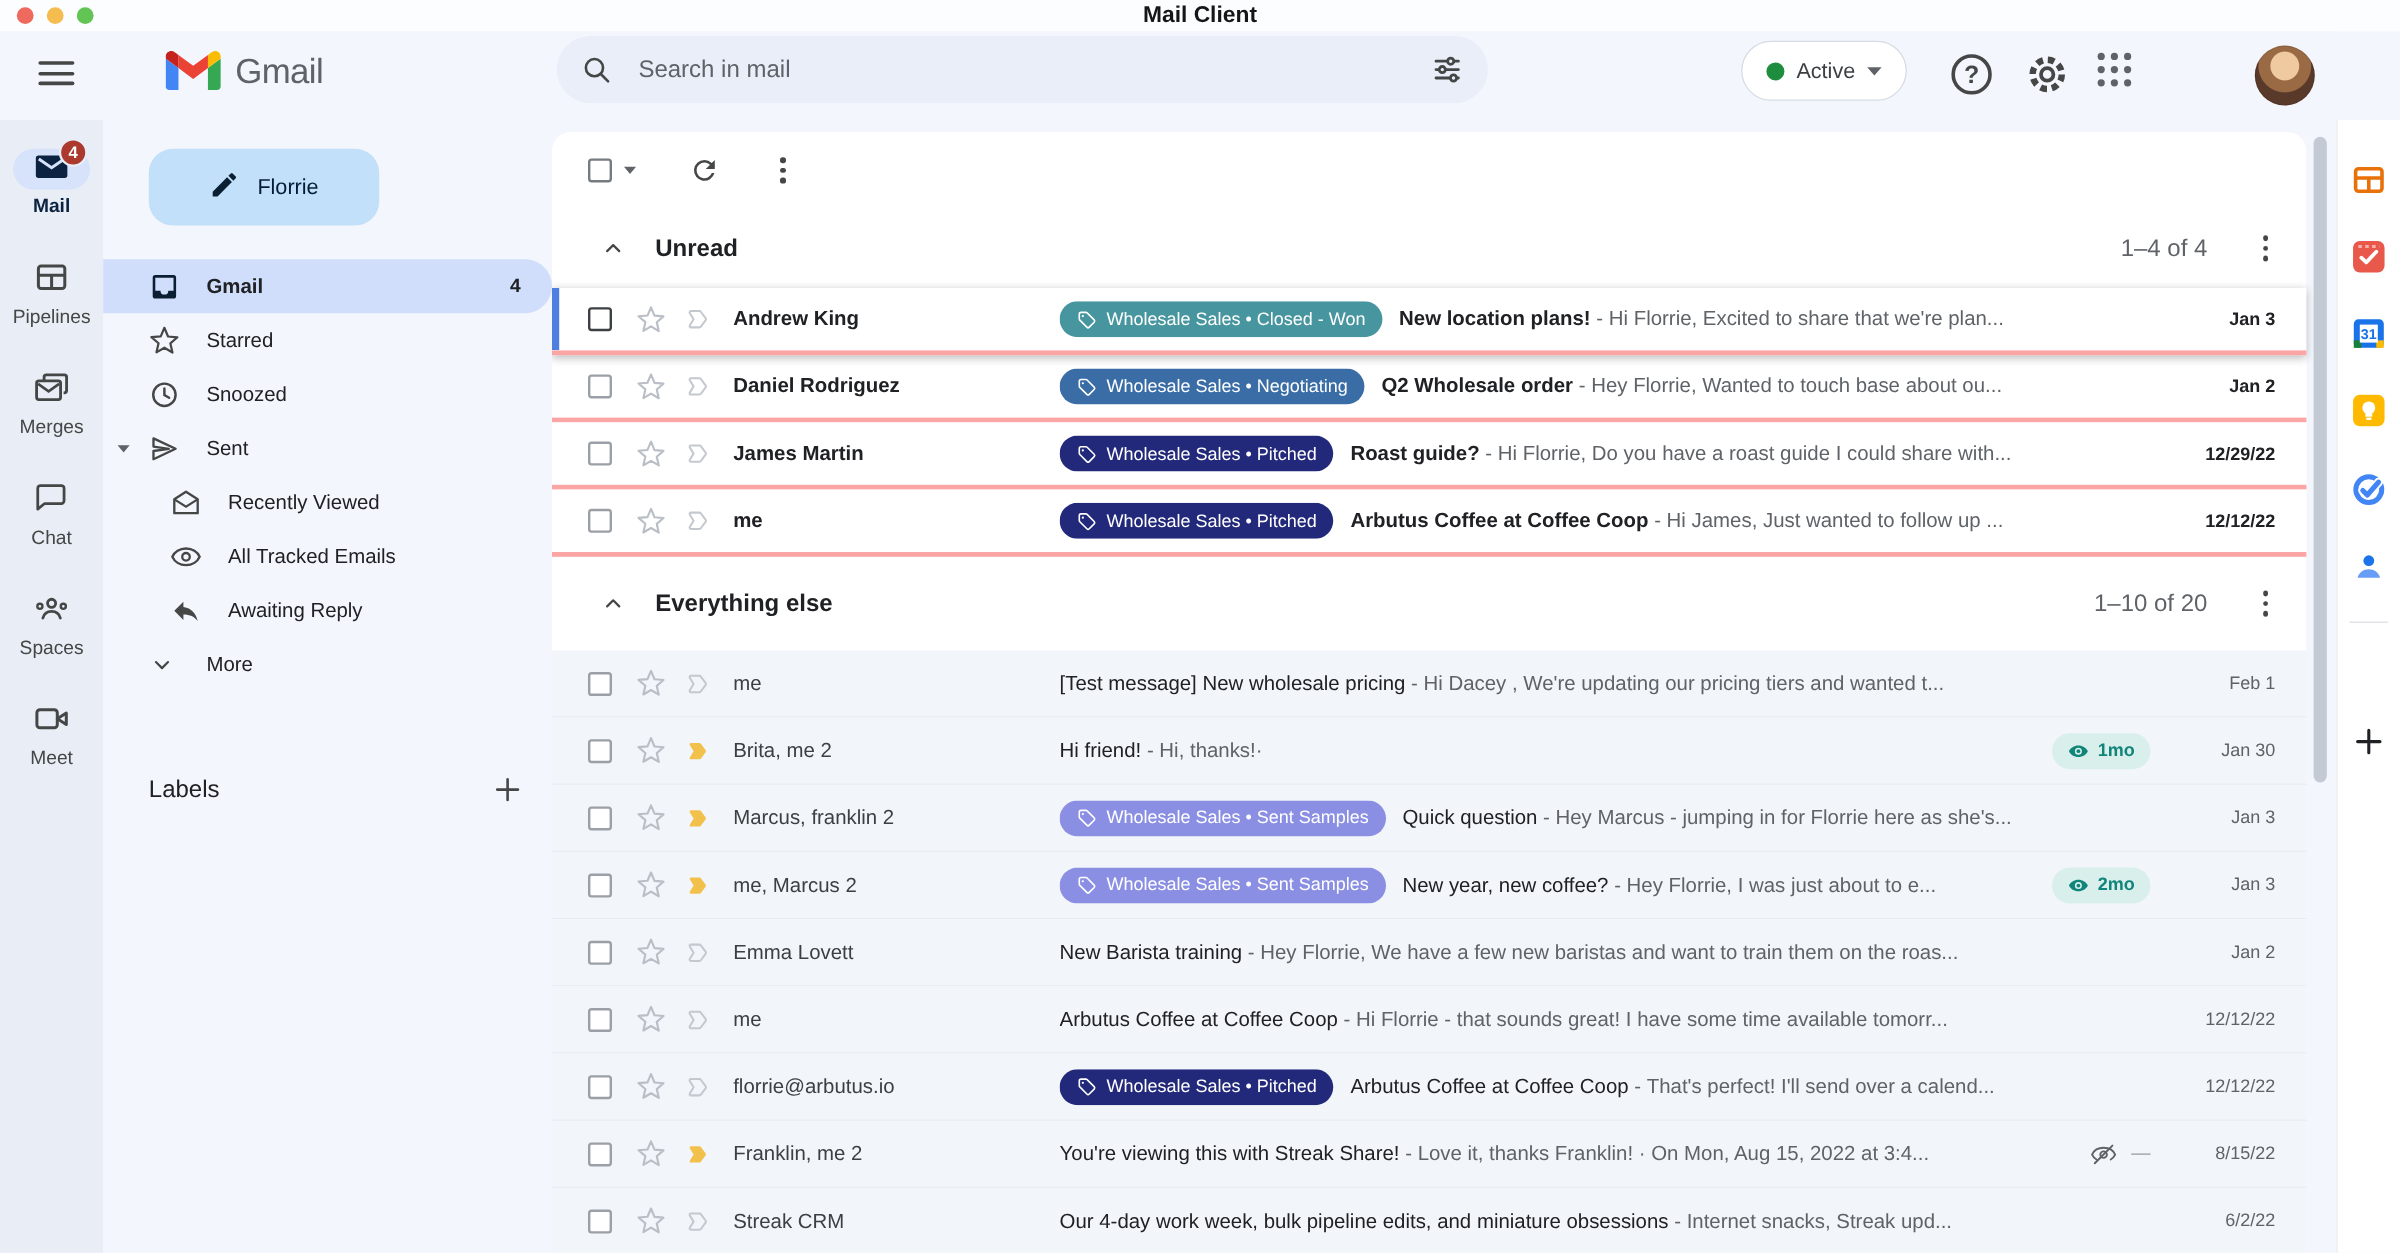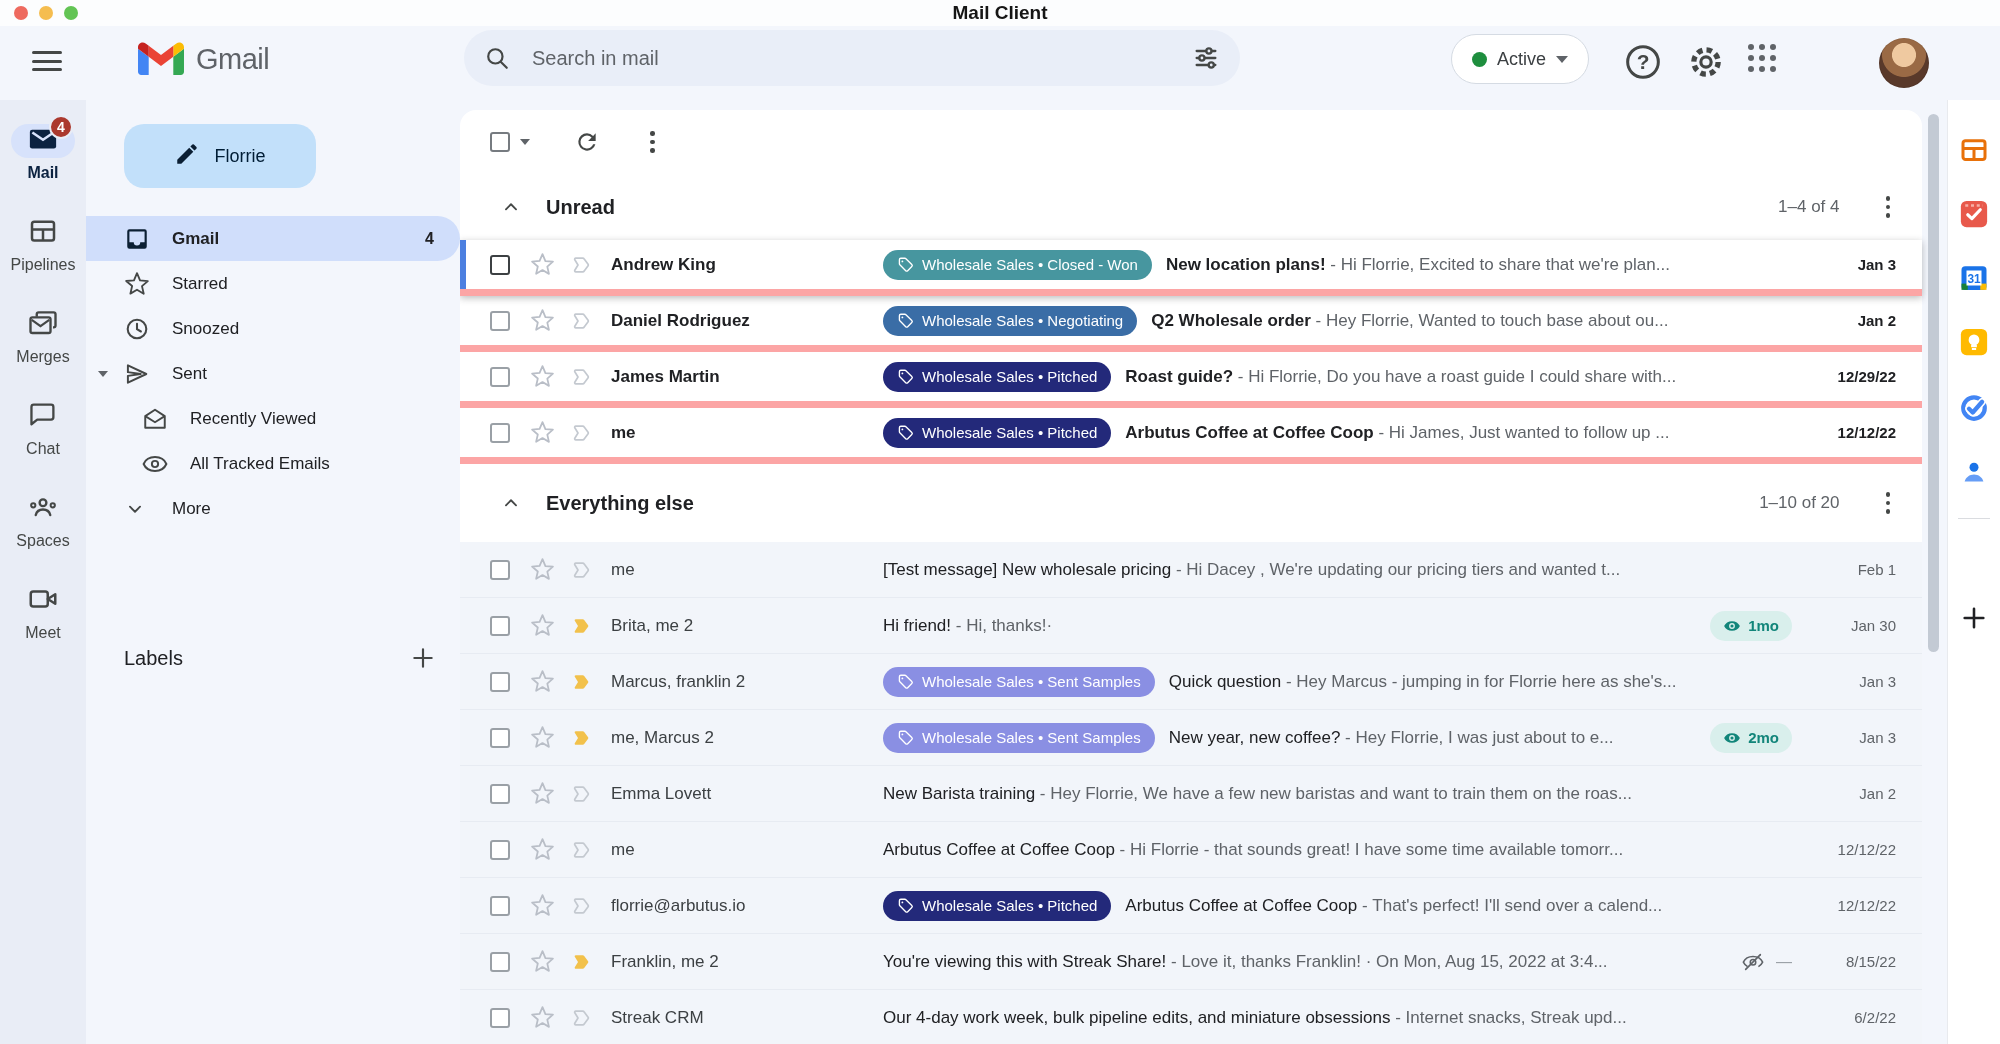--- a/index.html
+++ b/index.html
@@ -64,23 +64,23 @@
   .card{position:absolute;left:460px;top:110px;width:1462px;height:960px;background:#fff;border-radius:16px 16px 0 0;z-index:4;}
   .toolbar{height:64px;display:flex;align-items:center;padding-left:30px;}
   .cbx{width:20px;height:20px;border:2px solid #767b80;border-radius:3px;box-sizing:border-box;cursor:pointer;background:#fff;}
   .toolbar .caret-down{border-left-width:5px;border-right-width:5px;border-top-width:6px;margin-left:10px;cursor:pointer;}
   .tool-icon{color:#444746;margin-left:44px;cursor:pointer;display:flex;}
   .dots{display:flex;flex-direction:column;gap:4px;cursor:pointer;padding:2px 6px;}
   .dots i{width:4.5px;height:4.5px;border-radius:50%;background:#444746;}
   .section-header{display:flex;align-items:center;padding:0 26px 0 40px;height:66px;}
   .section-chevron{color:#444746;display:flex;cursor:pointer;}
   .section-title{font-size:20px;font-weight:bold;color:#202124;margin-left:24px;}
-  .section-range{margin-left:auto;font-size:17px;color:#5f6368;margin-right:40px;}
+  .section-range{margin-left:auto;font-size:20px;color:#5f6368;margin-right:40px;}
   .row{display:flex;align-items:center;height:56px;padding:0 26px 0 30px;box-sizing:border-box;position:relative;}
-  .row.unread{background:#fff;border-bottom:7px solid #fca5a5;}
+  .row.unread{background:#fff;border-bottom:4px solid #fca5a5;}
   .row.read{background:#f2f5fa;border-bottom:1px solid #e7ebf2;}
   .row.focused{box-shadow:inset 6px 0 0 #4c7fe0, 0 2px 7px rgba(32,33,36,.3);z-index:3;}
   .row .cbx{width:20px;height:20px;border-color:#9aa0a6;flex-shrink:0;}
   .row.focused .cbx{border-color:#3c4043;}
   .row-star{color:#b9bec7;margin-left:20px;flex-shrink:0;display:flex;cursor:pointer;}
   .row-marker{margin-left:16px;flex-shrink:0;display:flex;}
   .sender{width:272px;margin-left:16px;font-size:17px;color:#3c4043;white-space:nowrap;overflow:hidden;flex-shrink:0;}
   .row.unread .sender{font-weight:bold;color:#202124;}
   .mid{flex:1;min-width:0;display:flex;align-items:center;white-space:nowrap;overflow:hidden;font-size:17px;color:#5f6368;text-align:center;}
   .badge{height:30px;border-radius:15px;display:inline-flex;align-items:center;gap:8px;padding:0 14px;color:#fff;font-size:15px;margin-right:14px;flex-shrink:0;cursor:pointer;}
@@ -312,20 +312,30 @@
 
     <span class="nav-icon" style="color:#444746">
           <svg width="26" height="26" viewBox="0 0 24 24">
             <path d="M12 5.6C7.2 5.6 3.1 8.3 1.5 12c1.6 3.7 5.7 6.4 10.5 6.4S20.9 15.7 22.5 12C20.9 8.3 16.8 5.6 12 5.6z" fill="none" stroke="currentColor" stroke-width="1.8"></path>
             <circle cx="12" cy="12" r="2.9" fill="none" stroke="currentColor" stroke-width="1.8"></circle>
           </svg>
         </span>
     <span class="nav-label">All Tracked Emails</span>
 
   </div>
+  <div class="nav-item   indent">
+
+    <span class="nav-icon" style="color:#444746">
+          <svg width="26" height="26" viewBox="0 0 24 24">
+            <path d="M10 9V5l-7 7 7 7v-4.1c5 0 8.5 1.6 11 5.1-1-5-4-10-11-11z" fill="currentColor"></path>
+          </svg>
+        </span>
+    <span class="nav-label">Awaiting Reply</span>
+
+  </div>
   <div class="nav-item   ">
 
     <span class="nav-icon" style="color:#444746">
           <svg width="22" height="22" viewBox="0 0 24 24">
             <path d="M6.5 9.5 12 15l5.5-5.5" fill="none" stroke="currentColor" stroke-width="2" stroke-linecap="round" stroke-linejoin="round"></path>
           </svg>
         </span>
     <span class="nav-label">More</span>
 
   </div>

